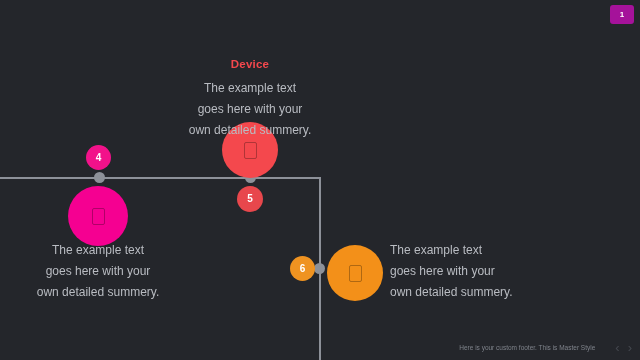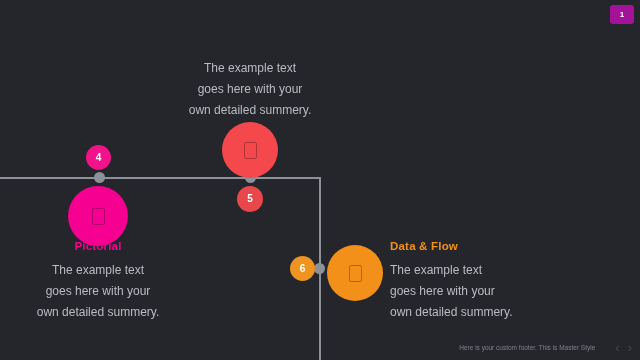--- a/index.html
+++ b/index.html
@@ -212,38 +212,37 @@
     <span class="glyph-frame"></span>
   </div>
   <div class="bubble bubble-pictorial">
     <span class="glyph-frame"></span>
   </div>
   <div class="bubble bubble-dataflow">
     <span class="glyph-frame"></span>
   </div>
 
   <div class="block block-device">
+    <p class="title">Device</p>
     <p class="body">
       <span>The example text</span>
       <span>goes here with your</span>
       <span>own detailed summery.</span>
     </p>
   </div>
 
   <div class="block block-pictorial">
-    <p class="title">Pictorial</p>
     <p class="body">
       <span>The example text</span>
       <span>goes here with your</span>
       <span>own detailed summery.</span>
     </p>
   </div>
 
   <div class="block block-dataflow">
-    <p class="title">Data &amp; Flow</p>
     <p class="body">
       <span>The example text</span>
       <span>goes here with your</span>
       <span>own detailed summery.</span>
     </p>
   </div>
 
   <div class="page-badge">
     <span>1</span>
   </div>

